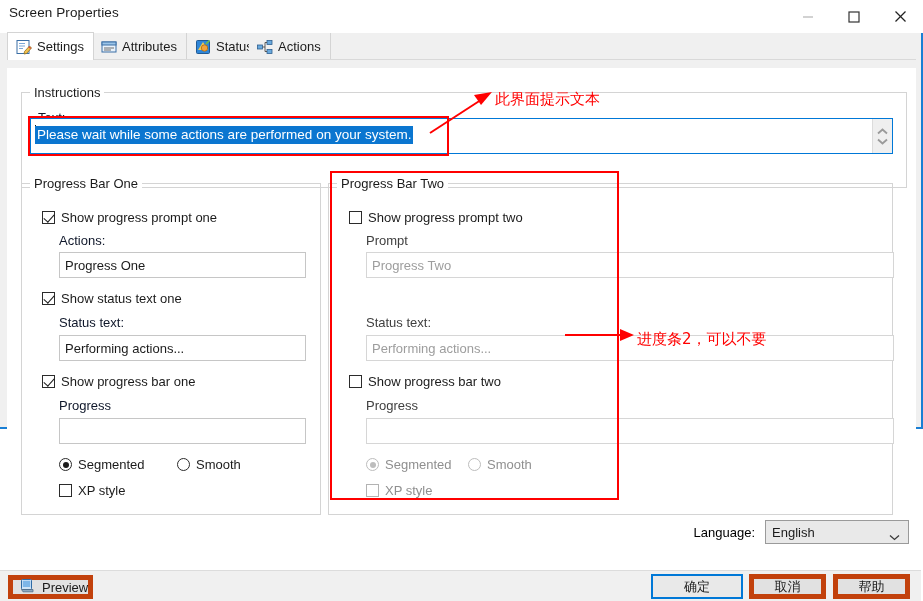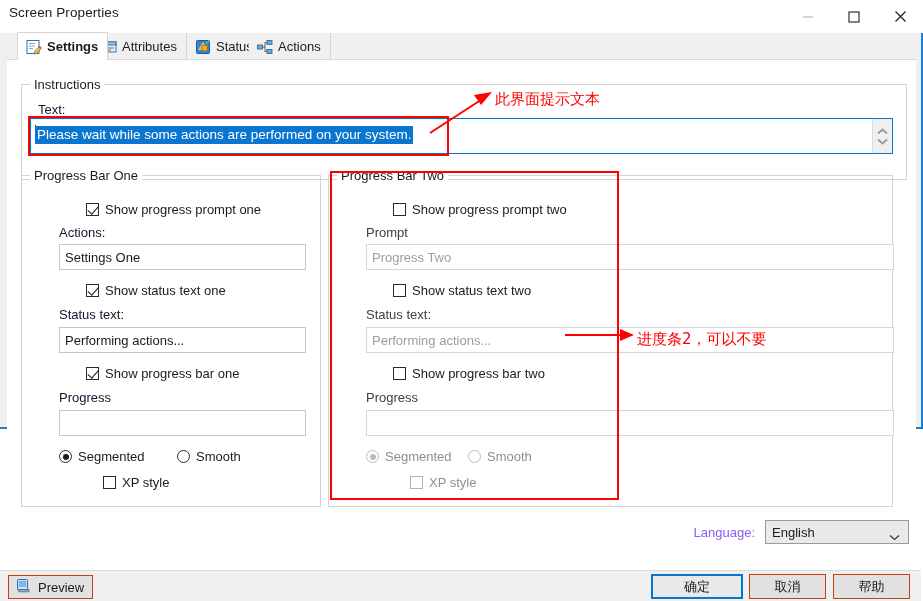--- a/index.html
+++ b/index.html
@@ -60,21 +60,21 @@
     border-right: 1px solid #d4d4d4;
     font-weight: normal;
     z-index: 3;
     height: 28px;
   }
   .tab.inactive { background: #f0f0f0; }
   .tab-icon { width: 16px; height: 16px; flex: 0 0 16px; position: relative; }
 
   
   .body-area {
-    position: absolute; left: 7px; top: 60px; width: 909px; height: 510px;
+    position: absolute; left: 7px; top: 68px; width: 909px; height: 510px;
     background: #ffffff;
   }
 
   
   .groupbox { position: absolute; border: 1px solid #d4d4d4; }
   .group-caption {
     position: absolute; top: -8px; left: 8px;
     background: #ffffff; padding: 0 4px;
     font-size: 13px; color: #1b1b1b;
   }
@@ -84,21 +84,21 @@
 
   .txtbox {
     position: absolute; border: 1px solid #c6c6c6; background: #ffffff;
     font-size: 13px; color: #1b1b1b;
     padding: 2px 5px; display: flex; align-items: center;
     overflow: hidden; white-space: nowrap;
   }
   .txtbox.disabled { color: #9d9d9d; border-color: #d6d6d6; }
 
   
-  .chk { position: absolute; display: flex; align-items: center; gap: 6px; margin-left: 44px; }
+  .chk { position: absolute; display: flex; align-items: center; gap: 6px; }
   .chk-box {
     width: 13px; height: 13px; flex: 0 0 13px;
     border: 1px solid #2b2b2b; background: #ffffff;
     position: relative;
   }
   .chk-box.disabled { border-color: #b3b3b3; }
   .chk-box.checked::after {
     content: ""; position: absolute;
     left: 3px; top: 0px; width: 5px; height: 9px;
     border: solid #1b1b1b; border-width: 0 1.6px 1.6px 0;
@@ -139,37 +139,37 @@
     background: #1b1b1b;
   }
   .spinner {
     position: absolute; right: 0px; top: 0px; width: 20px; height: 34px;
     background: #efefef; border-left: 1px solid #dcdcdc;
     display: flex; flex-direction: column; align-items: center; justify-content: center;
     gap: 3px;
   }
 
   
-  .lang-label { position: absolute; right: 166px; top: 525px; font-size: 13px; color: #8b5cf6; }
+  .lang-label { position: absolute; right: 166px; top: 525px; font-size: 13px; color: #000000; }
   .lang-combo {
     position: absolute; left: 765px; top: 520px; width: 144px; height: 24px;
     border: 1px solid #9a9a9a; background: #e9e9e9;
     display: flex; align-items: center; padding: 0 6px;
     font-size: 13px; color: #1b1b1b;
   }
   .combo-arrow { position: absolute; right: 8px; top: 8px; }
 
   
   .bottombar {
     position: absolute; left: 0; top: 570px; width: 921px; height: 31px;
     background: #f0f0f0; border-top: 1px solid #dcdcdc;
   }
   .btn {
     position: absolute; height: 25px;
-    border: 1px solid #c2410c; background: #e1e1e1;
+    border: 5px solid #c2410c; background: #e1e1e1;
     font-size: 13px; color: #1b1b1b;
     display: flex; align-items: center; justify-content: center;
   }
   .btn.default { border: 2px solid #0078d7; background: #e9e9e9; }
   .btn.preview {
     left: 8px; top: 4px; width: 85px; height: 24px;
     justify-content: flex-start; padding-left: 6px; gap: 7px;
     background: #e1e1e1;
   }
 
@@ -203,21 +203,21 @@
         <svg width="13" height="13" viewBox="0 0 13 13">
           <line x1="1.5" y1="1.5" x2="11.5" y2="11.5" stroke="#222" stroke-width="1.2"></line>
           <line x1="11.5" y1="1.5" x2="1.5" y2="11.5" stroke="#222" stroke-width="1.2"></line>
         </svg>
       </div>
     </div>
   </div>
 
   <div class="tabstrip">
 
-    <div class="tab active" style="left:10px; top:-1px;font-weight:bold;">
+    <div class="tab active" style="left:0px; top:-1px;">
       <span class="tab-icon">
         <svg width="16" height="16" viewBox="0 0 16 16">
           <rect x="1" y="1.5" width="12" height="13" fill="#ffffff" stroke="#3a6ea5" stroke-width="1"></rect>
           <line x1="3" y1="4.5" x2="9" y2="4.5" stroke="#7aa8d8" stroke-width="1"></line>
           <line x1="3" y1="7" x2="9" y2="7" stroke="#7aa8d8" stroke-width="1"></line>
           <line x1="3" y1="9.5" x2="7" y2="9.5" stroke="#7aa8d8" stroke-width="1"></line>
           <path d="M8.5 12.5 L13.5 7 L15.5 9 L10.5 14.5 L8 15 Z" fill="#f2c14e" stroke="#8a6d1f" stroke-width="0.8"></path>
           <path d="M12.8 7.7 L14.7 9.6" stroke="#d84b3a" stroke-width="1.4"></path>
         </svg>
       </span>
@@ -272,21 +272,21 @@
 
     <div class="groupbox" style="left:14px; top:115px; width:300px; height:332px;">
       <div class="group-caption">Progress Bar One</div>
 
       <div class="chk" style="left:20px; top:26px; width:200px;">
         <span class="chk-box checked"></span>
         <span class="chk-label clip" style="width:168px;">Show progress prompt one</span>
       </div>
 
       <div class="lbl" style="left:37px; top:49px;">Actions:</div>
-      <div class="txtbox" style="left:37px; top:68px; width:247px; height:26px;">Settings One</div>
+      <div class="txtbox" style="left:37px; top:68px; width:247px; height:26px;">Progress One</div>
 
       <div class="chk" style="left:20px; top:107px; width:200px;">
         <span class="chk-box checked"></span>
         <span class="chk-label">Show status text one</span>
       </div>
 
       <div class="lbl" style="left:37px; top:131px;">Status text:</div>
       <div class="txtbox" style="left:37px; top:151px; width:247px; height:26px;">Performing actions...</div>
 
       <div class="chk" style="left:20px; top:190px; width:200px;">
@@ -316,24 +316,20 @@
       <div class="group-caption">Progress Bar Two</div>
 
       <div class="chk" style="left:20px; top:26px; width:200px;">
         <span class="chk-box"></span>
         <span class="chk-label clip" style="width:170px;">Show progress prompt two</span>
       </div>
 
       <div class="lbl disabled" style="left:37px; top:49px;">Prompt</div>
       <div class="txtbox disabled" style="left:37px; top:68px; width:528px; height:26px;">Progress Two</div>
 
-      <div class="chk" style="left:20px; top:107px; width:220px;">
-        <span class="chk-box"></span>
-        <span class="chk-label">Show status text two</span>
-      </div>
 
       <div class="lbl disabled" style="left:37px; top:131px;">Status text:</div>
       <div class="txtbox disabled" style="left:37px; top:151px; width:528px; height:26px;">Performing actions...</div>
 
       <div class="chk" style="left:20px; top:190px; width:220px;">
         <span class="chk-box"></span>
         <span class="chk-label">Show progress bar two</span>
       </div>
 
       <div class="lbl disabled" style="left:37px; top:214px;">Progress</div>

